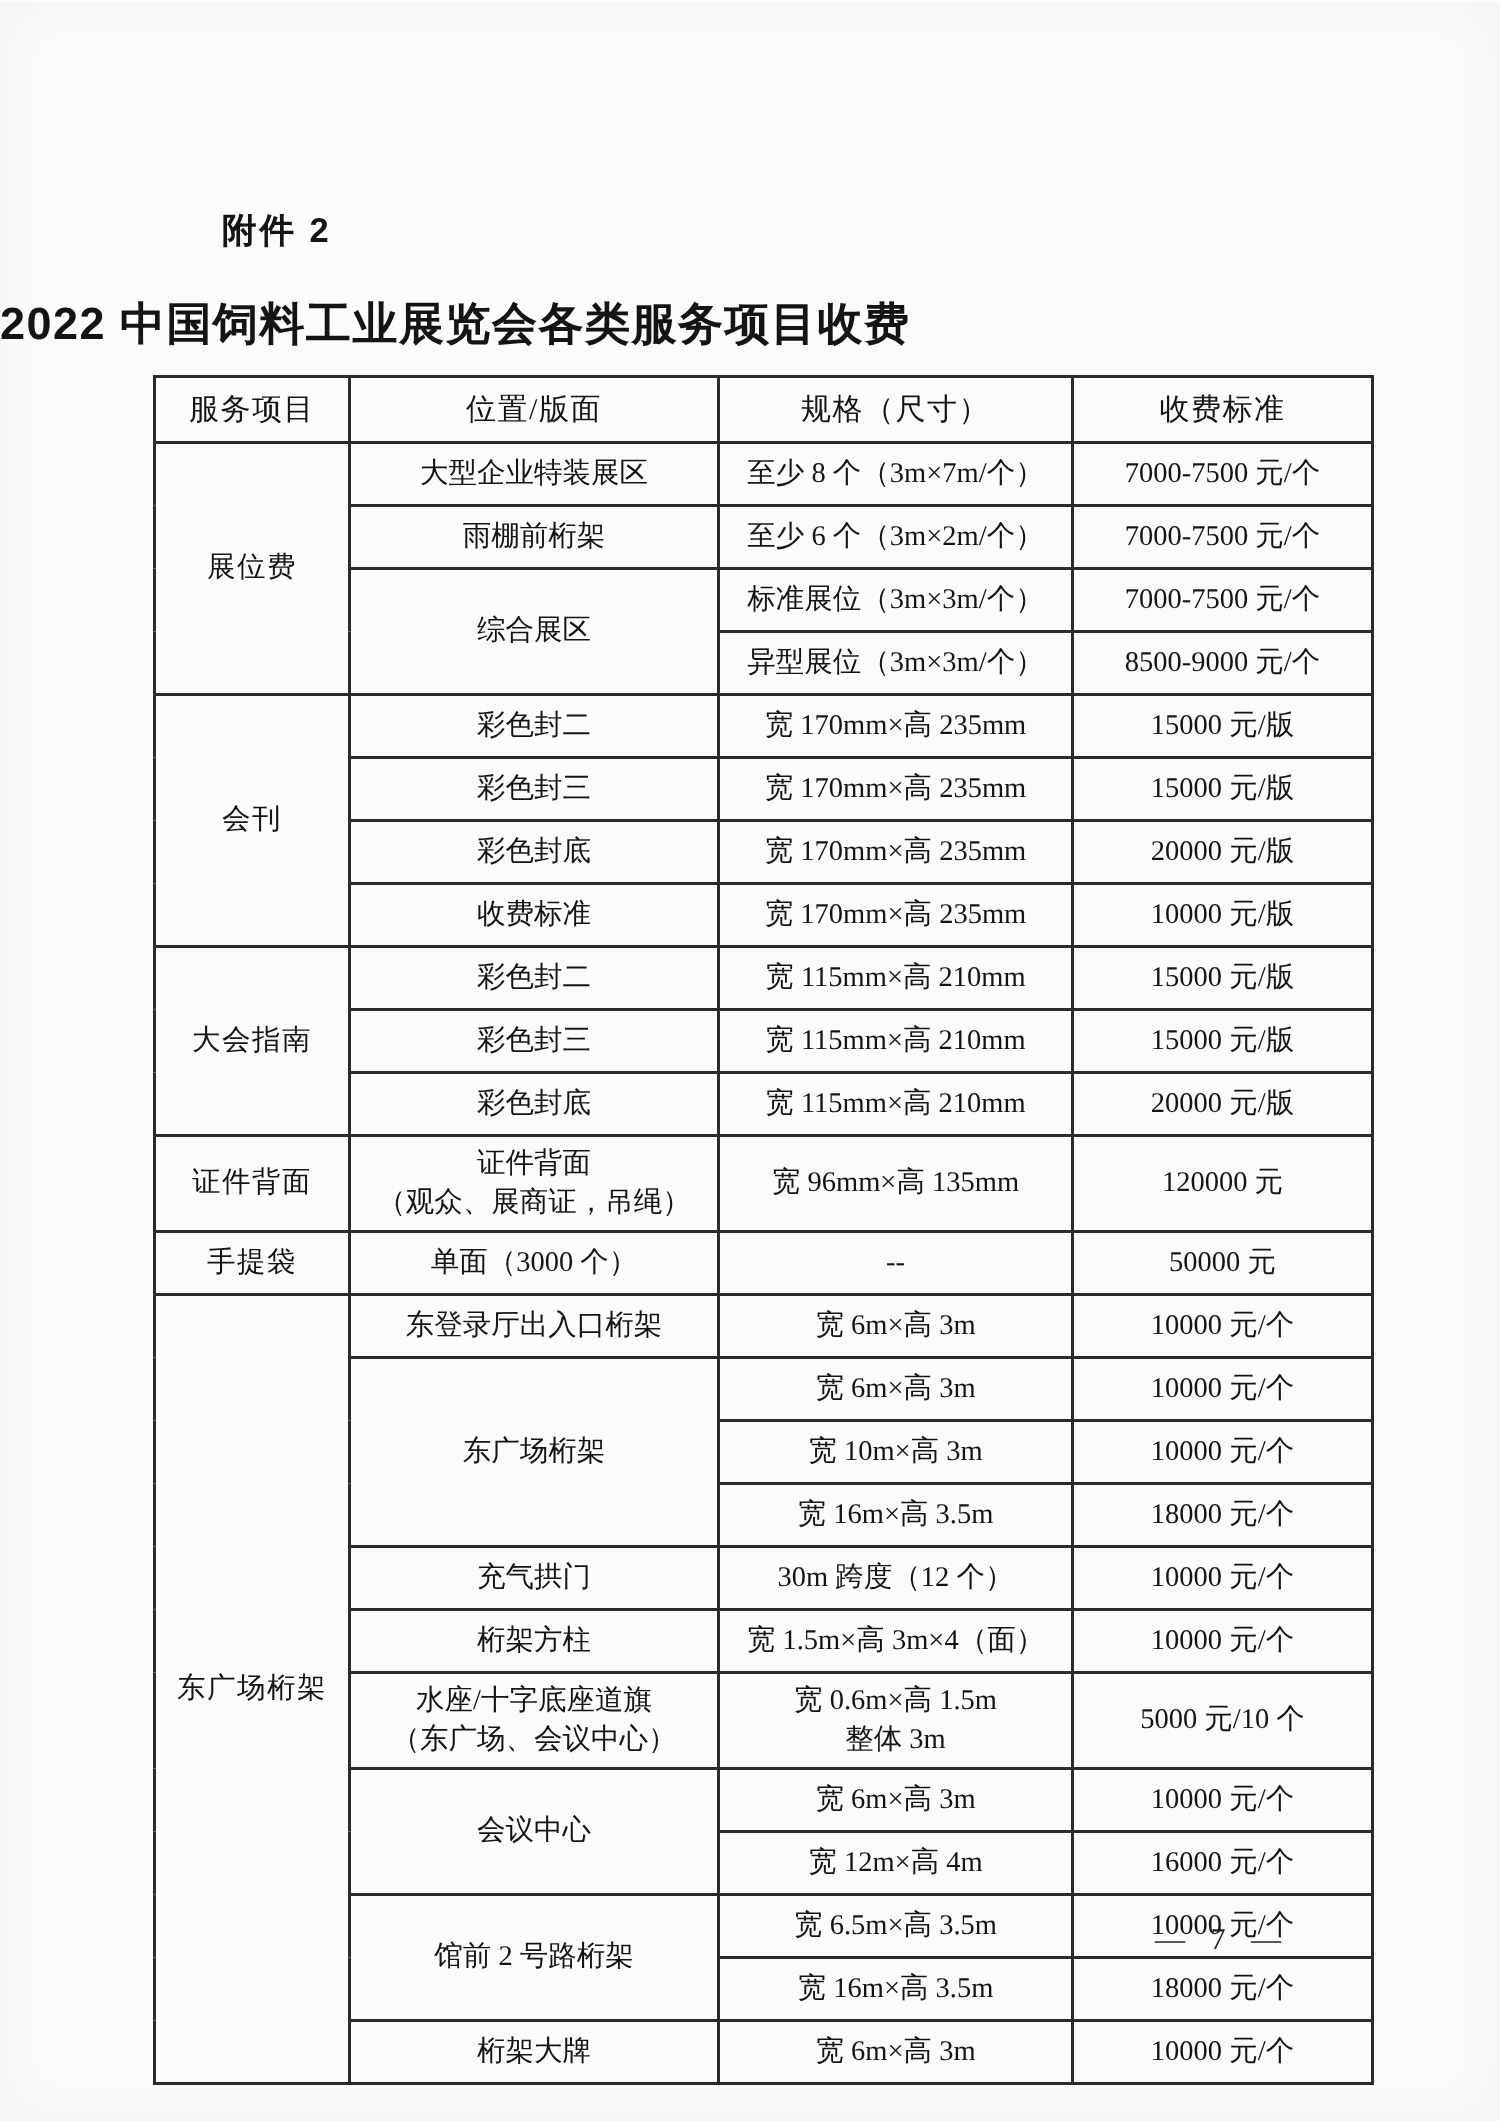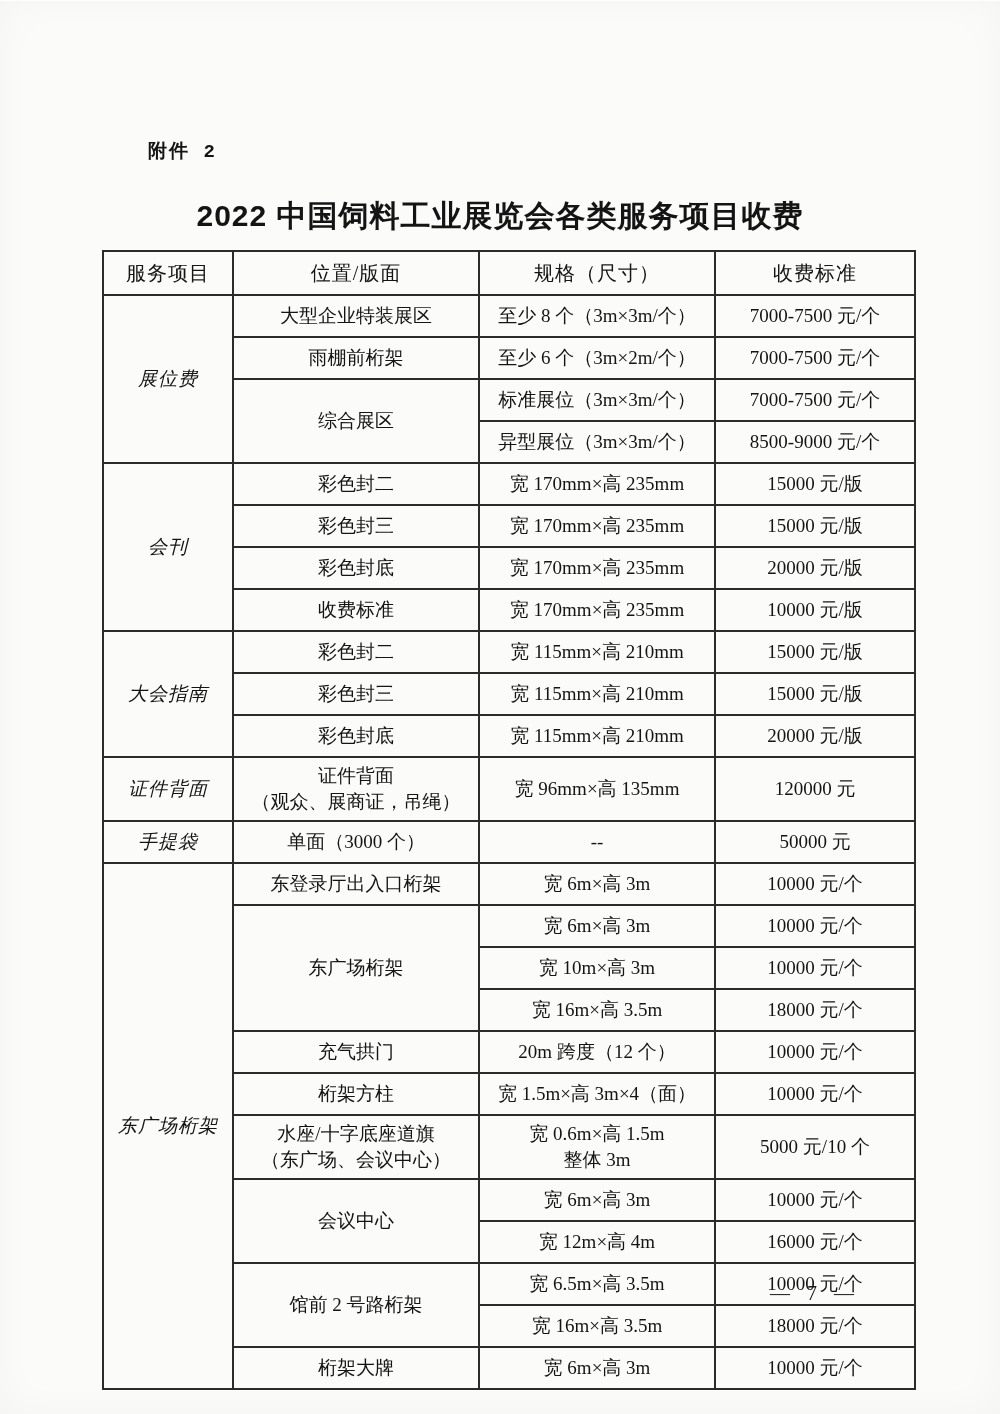--- a/index.html
+++ b/index.html
@@ -18,31 +18,31 @@
     box-shadow: inset 0 0 40px rgba(0,0,0,0.03);
   }
   .scan-edge-top {
     position: absolute; top: 0; left: 0; right: 0; height: 3px;
     background: linear-gradient(#ffffff, rgba(0,0,0,0.02));
   }
   .attachment-label {
     position: absolute;
     left: 148px;
     top: 138px;
-    font-size: 19px;
+    font-size: 23px;
     font-weight: bold;
-    font-family: Liberation Mono, monospace;
+    font-family: Liberation Sans, sans-serif;
     letter-spacing: 2px;
   }
   .doc-title {
     position: absolute;
     left: 0;
     top: 196px;
     width: 100%;
-    text-align: center;
+    text-align: left;
     font-size: 30px;
     font-weight: bold;
     font-family: "Liberation Sans", "DejaVu Sans", sans-serif;
     letter-spacing: 1px;
   }
   .fee-table {
     position: absolute;
     left: 102px;
     top: 250px;
     width: 812px;
@@ -62,21 +62,21 @@
     height: 36px;
     line-height: 1.35;
     font-weight: normal;
   }
   .fee-table th {
     height: 38px;
     font-size: 20px;
     letter-spacing: 1px;
     margin-top: 12px;
   }
-  .fee-table td.service { letter-spacing: 1px; font-style: italic; }
+  .fee-table td.service { letter-spacing: 1px; }
   .fee-table td.tall { height: 58px; }
   .page-number {
     position: absolute;
     left: 0;
     top: 1282px;
     width: 100%;
     text-align: center;
     font-size: 20px;
     letter-spacing: 6px;
     color: #1c1c1c;
@@ -109,21 +109,21 @@
           <th>服务项目</th>
           <th>位置/版面</th>
           <th>规格（尺寸）</th>
           <th>收费标准</th>
         </tr>
     </thead>
     <tbody>
         <tr>
           <td class="service" rowspan="4">展位费</td>
           <td class="loc">大型企业特装展区</td>
-          <td class="spec">至少 8 个（3m×3m/个）</td>
+          <td class="spec">至少 8 个（3m×7m/个）</td>
           <td class="fee">7000-7500 元/个</td>
         </tr>
         <tr>
           <td class="loc">雨棚前桁架</td>
           <td class="spec">至少 6 个（3m×2m/个）</td>
           <td class="fee">7000-7500 元/个</td>
         </tr>
         <tr>
           <td class="loc" rowspan="2">综合展区</td>
           <td class="spec">标准展位（3m×3m/个）</td>
@@ -196,21 +196,21 @@
         <tr>
           <td class="spec">宽 10m×高 3m</td>
           <td class="fee">10000 元/个</td>
         </tr>
         <tr>
           <td class="spec">宽 16m×高 3.5m</td>
           <td class="fee">18000 元/个</td>
         </tr>
         <tr>
           <td class="loc">充气拱门</td>
-          <td class="spec">20m 跨度（12 个）</td>
+          <td class="spec">30m 跨度（12 个）</td>
           <td class="fee">10000 元/个</td>
         </tr>
         <tr>
           <td class="loc">桁架方柱</td>
           <td class="spec">宽 1.5m×高 3m×4（面）</td>
           <td class="fee">10000 元/个</td>
         </tr>
         <tr>
           <td class="loc tall">水座/十字底座道旗<br>（东广场、会议中心）</td>
           <td class="spec tall">宽 0.6m×高 1.5m<br>整体 3m</td>

